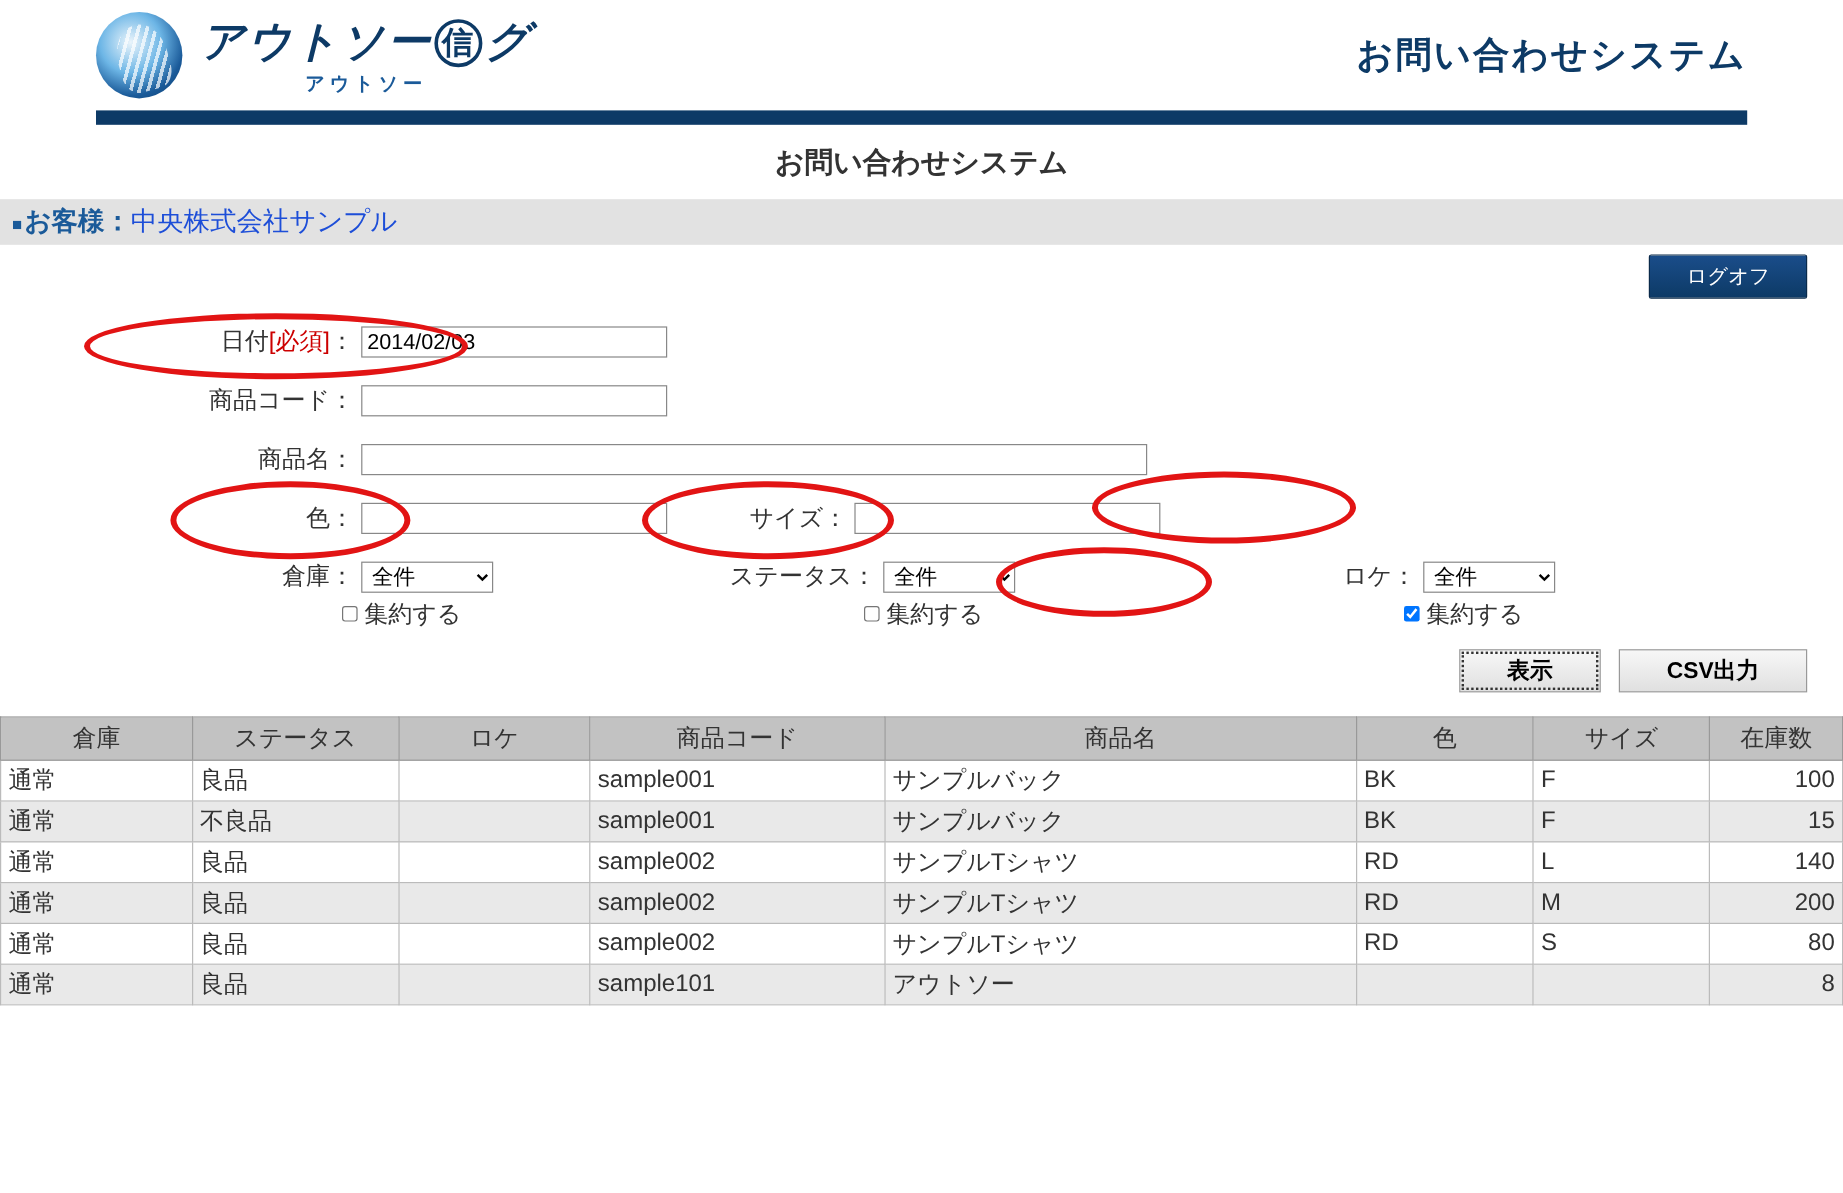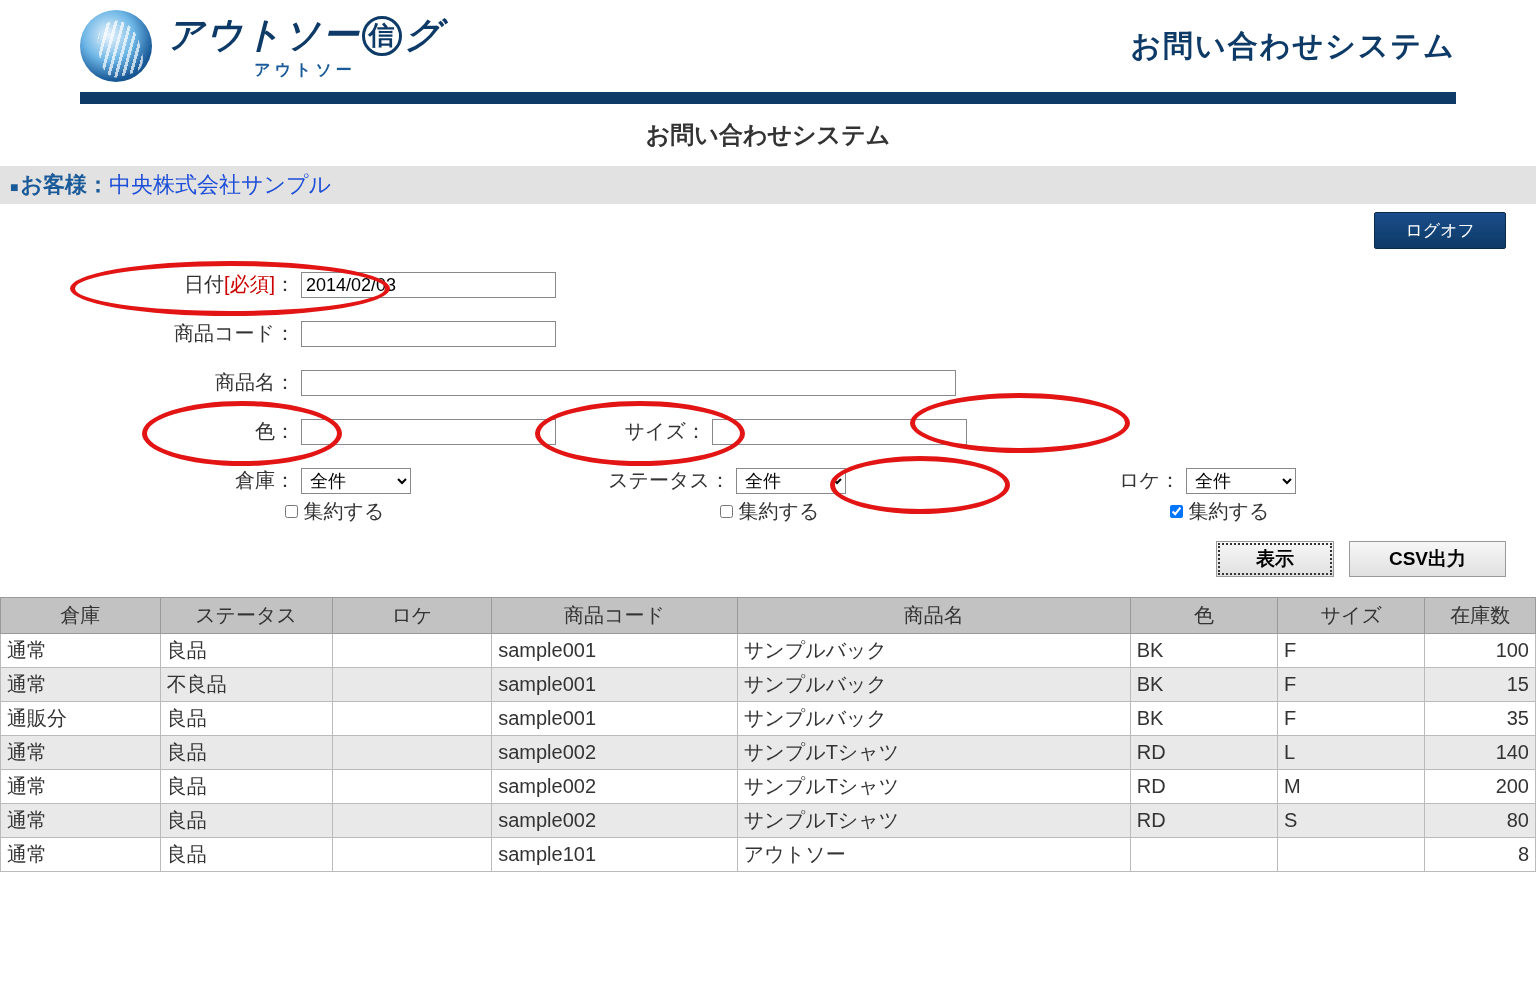--- a/index.html
+++ b/index.html
@@ -353,30 +353,20 @@
           <td>通常</td>
           <td>不良品</td>
           <td></td>
           <td>sample001</td>
           <td>サンプルバック</td>
           <td>BK</td>
           <td>F</td>
           <td class="num">15</td>
         </tr>
         <tr>
-          <td>通販分</td>
-          <td>良品</td>
-          <td></td>
-          <td>sample001</td>
-          <td>サンプルバック</td>
-          <td>BK</td>
-          <td>F</td>
-          <td class="num">35</td>
-        </tr>
-        <tr>
           <td>通常</td>
           <td>良品</td>
           <td></td>
           <td>sample002</td>
           <td>サンプルTシャツ</td>
           <td>RD</td>
           <td>L</td>
           <td class="num">140</td>
         </tr>
         <tr>

